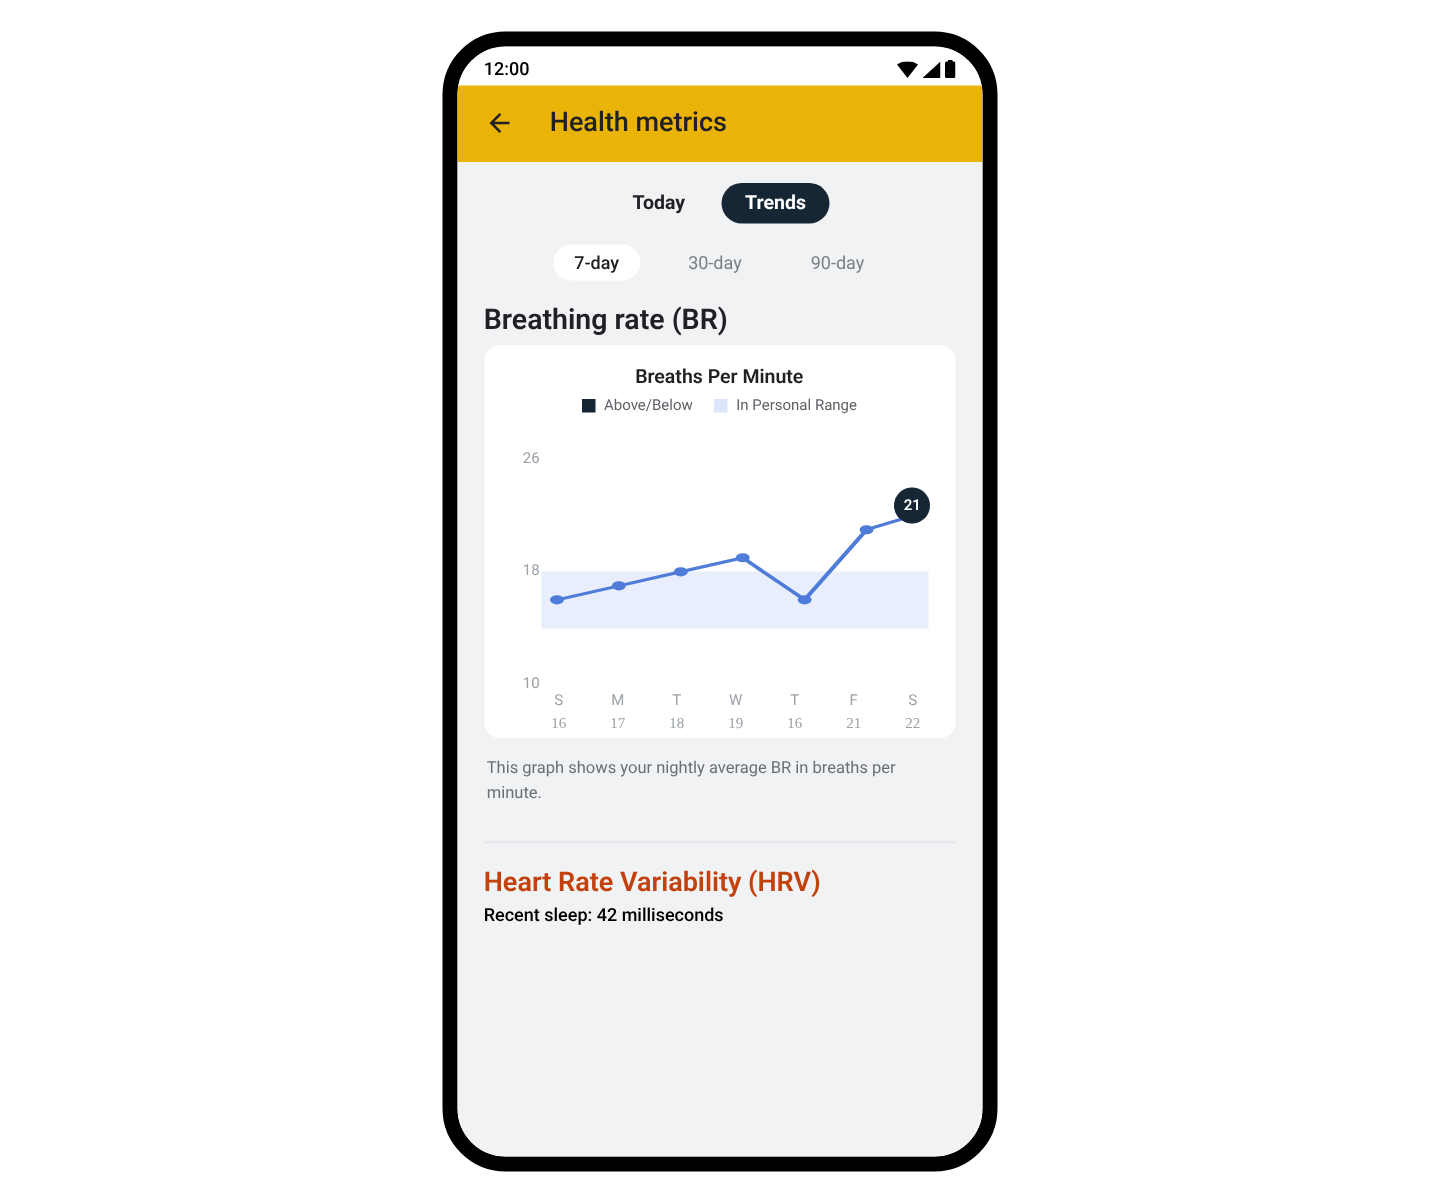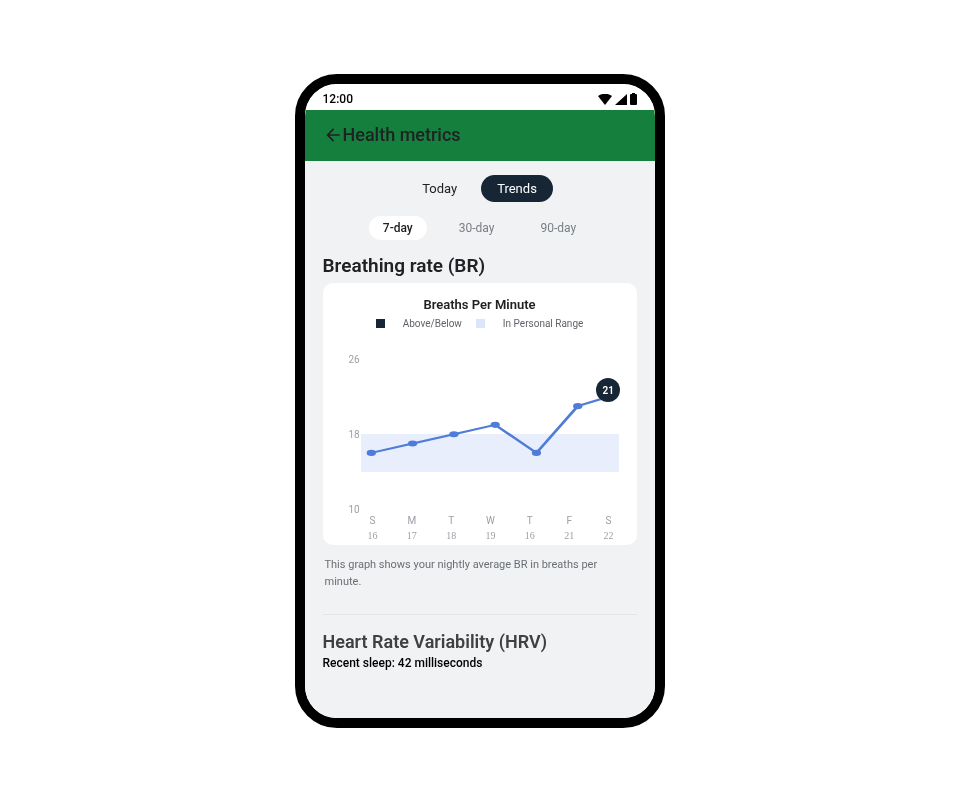--- a/index.html
+++ b/index.html
@@ -11,21 +11,21 @@
     body {
       width: 959px;
       height: 802px;
       background: #fff;
       display: flex;
       align-items: center;
       justify-content: center;
     }
     .phone {
       width: 370px;
-      height: 654px;
+      height: 760px;
       border: 10px solid #000;
       border-radius: 42px;
       overflow: hidden;
       position: relative;
       background: #fff;
     }
     .phone-inner {
       width: 100%;
       height: 100%;
       border-radius: 32px;
@@ -44,23 +44,23 @@
       color: #000;
     }
     .status-icons {
       display: flex;
       gap: 3px;
       align-items: center;
     }
     .app-header {
       display: flex;
       align-items: center;
-      gap: 0;
+      gap: 24px;
       padding: 14px 18px 16px;
-      background: #15803d;
+      background: #eab308;
     }
     .back-arrow {
       display: flex;
       align-items: center;
       cursor: pointer;
     }
     .app-title {
       font-size: 18px;
       font-weight: 500;
       color: #202124;
@@ -73,21 +73,21 @@
     }
     .tab-switch {
       display: flex;
       justify-content: center;
       gap: 8px;
       padding: 14px 0 10px;
     }
     .tab {
       padding: 6px 16px;
       font-size: 13px;
-      font-weight: 400;
+      font-weight: 700;
       border-radius: 999px;
       color: #202124;
     }
     .tab.active {
       background: #172635;
       color: #fff;
     }
     .range-row {
       display: flex;
       justify-content: center;
@@ -143,21 +143,21 @@
       display: flex;
       justify-content: center;
       gap: 14px;
       font-size: 10px;
       color: #5f6368;
       margin-bottom: 10px;
     }
     .legend-item {
       display: flex;
       align-items: center;
-      gap: 18px;
+      gap: 6px;
     }
     .swatch {
       width: 9px;
       height: 9px;
       display: inline-block;
     }
     .swatch.dark { background: #172635; }
     .swatch.light { background: #dbe6fb; }
     .chart-area {
       position: relative;
@@ -225,21 +225,21 @@
       padding: 2px 2px 18px;
     }
     .divider {
       height: 1px;
       background: #e2e4e7;
       margin: 6px 0 16px;
     }
     .hrv-title {
       font-size: 18px;
       font-weight: 600;
-      color: #404040;
+      color: #c2410c;
       margin-bottom: 4px;
     }
     .hrv-sub {
       font-size: 12px;
       font-weight: 500;
       color: #000000;
     }
   </style>
 </head>
 <body>

